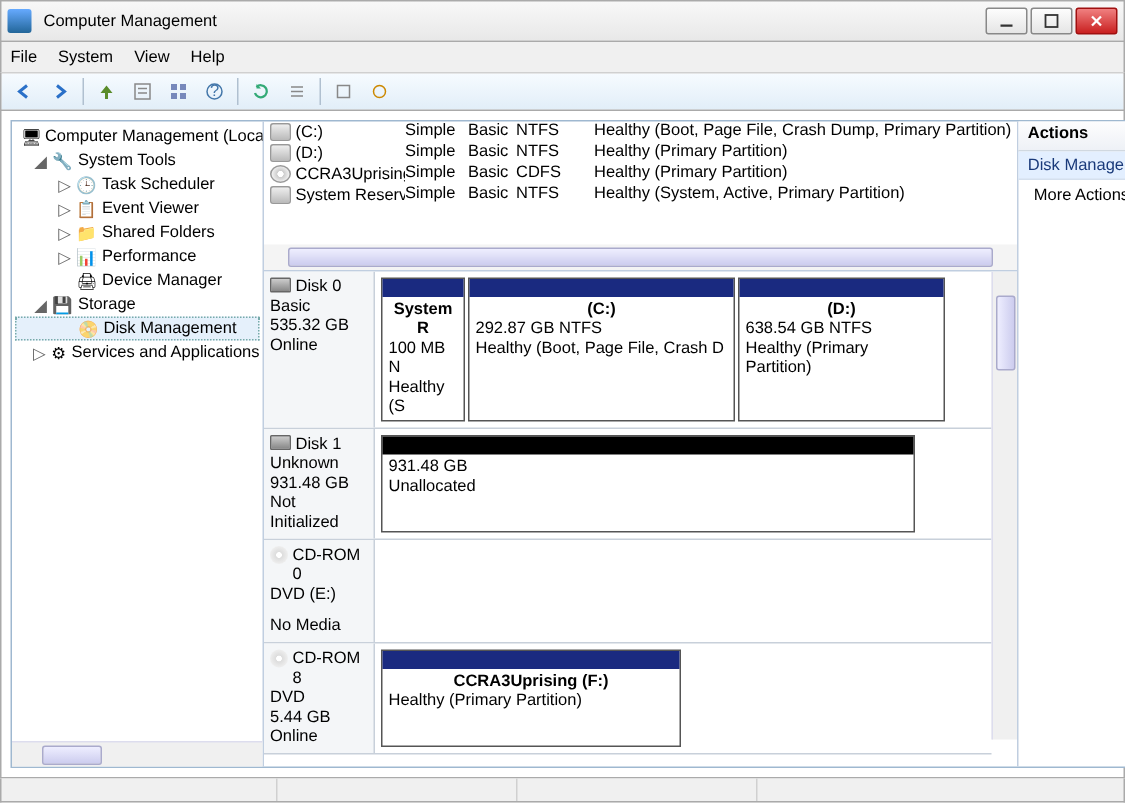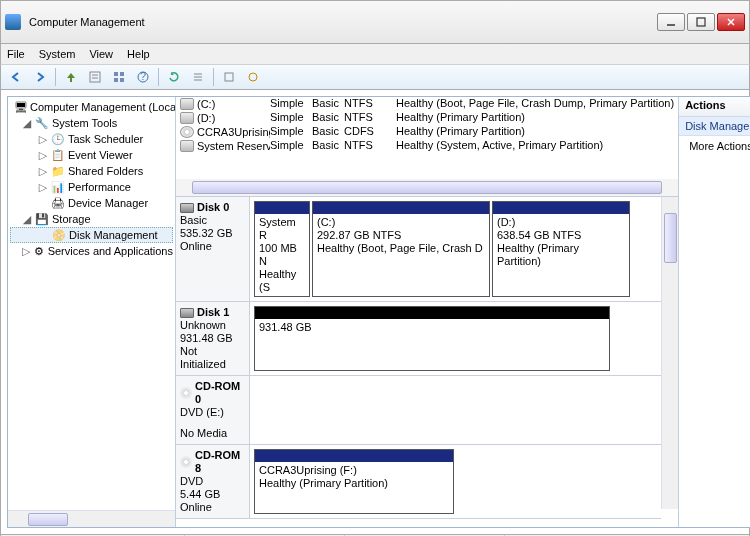--- a/index.html
+++ b/index.html
@@ -1,19 +1,19 @@
 <!DOCTYPE html>
 <html><head>
 <meta charset="utf-8">
 <style>
 * { box-sizing: border-box; margin: 0; padding: 0; font-family: "Segoe UI", Tahoma, sans-serif; font-size: 11px; }
 body { background: #fff; width: 750px; height: 536px; overflow: hidden; }
 
 
-.titlebar { height: 44px; background: linear-gradient(#f8f8f8, #e8e8e8); border: 1px solid #aaa; display: flex; align-items: center; padding: 0 4px; }
+.titlebar { height: 28px; background: linear-gradient(#f8f8f8, #e8e8e8); border: 1px solid #aaa; display: flex; align-items: center; padding: 0 4px; }
 .titlebar .title { flex: 1; padding-left: 4px; }
 .titlebar .icon-app { width: 16px; height: 16px; background: linear-gradient(#6af,#269); border-radius: 2px; margin-right: 4px; }
 .win-btns { display: flex; gap: 2px; }
 .win-btn { width: 28px; height: 18px; border: 1px solid #888; background: linear-gradient(#fdfdfd,#e5e5e5); border-radius: 2px; display: flex; align-items: center; justify-content: center; cursor: pointer; }
 .win-btn.close { background: linear-gradient(#f08080,#c92020); border-color: #a01010; color: #fff; }
 .win-btn svg { width: 10px; height: 10px; }
 
 
 .menubar { height: 20px; background: #f0f0f0; border-left: 1px solid #aaa; border-right: 1px solid #aaa; display: flex; align-items: center; padding: 0 6px; gap: 14px; }
 .menu-item { cursor: pointer; }
@@ -51,29 +51,29 @@
 .vol-icon { width: 14px; height: 12px; background: linear-gradient(#eee,#bbb); border: 1px solid #999; border-radius: 2px; flex-shrink: 0; }
 .vol-icon.cd { border-radius: 50%; background: radial-gradient(circle,#fff 25%,#ccc 28%,#eee 70%,#aaa); }
 
 .vol-scroll { height: 17px; background: #f4f4f4; display: flex; align-items: center; padding: 0 16px; margin-top: 26px; }
 .vol-scroll .thumb { flex: 1; height: 13px; background: linear-gradient(#eef,#cce); border: 1px solid #aac; border-radius: 2px; }
 
 
 .disk-area { flex: 1; overflow: hidden; position: relative; }
 .disk-row { display: flex; border-bottom: 1px solid #c8d0da; min-height: 66px; }
 .disk-label { width: 74px; padding: 4px 4px; border-right: 1px solid #c8d0da; background: #f4f6f8; }
-.disk-label .dname { font-weight: bold; display: flex; align-items: center; gap: 3px; }
+.disk-label .dname { font-weight: normal; display: flex; gap: 3px; }
 .disk-label div { line-height: 13px; }
 .disk-parts { flex: 1; display: flex; padding: 4px; gap: 2px; }
 .part { border: 1px solid #555; display: flex; flex-direction: column; }
 .part .bar { height: 12px; }
 .part .bar.primary { background: #1a2a80; }
 .part .bar.unalloc { background: #000; }
 .part .info { padding: 2px 4px; flex: 1; line-height: 13px; overflow: hidden; }
-.part .info .pn { font-weight: normal; }
+.part .info .pn { font-weight: bold; text-align: center; }
 
 .disk-vscroll { position: absolute; right: 0; top: 0; bottom: 18px; width: 17px; background: #f0f0f0; border-left: 1px solid #dde; }
 .disk-vscroll .thumb { width: 13px; height: 50px; margin: 16px auto 0; background: linear-gradient(90deg,#eef,#cce); border: 1px solid #aac; border-radius: 2px; }
 
 
 .actions-panel { width: 112px; display: flex; flex-direction: column; }
 .actions-header { height: 20px; background: linear-gradient(#fdfdfe,#eef1f6); border-bottom: 1px solid #d0d8e0; padding: 2px 6px; font-weight: bold; }
 .actions-sub { background: #e3efff; padding: 3px 6px; display: flex; justify-content: space-between; align-items: center; border-bottom: 1px solid #d5e0ee; color: #1a3a7a; }
 .actions-item { padding: 4px 10px; display: flex; justify-content: space-between; align-items: center; cursor: pointer; }
 
@@ -338,20 +338,21 @@
                 </div>
                 <div>Unknown</div>
                 <div>931.48 GB</div>
                 <div style="margin-top:0">Not Initialized</div>
               </div>
               <div class="disk-parts">
                 <div class="part" style="width: 356px;">
                   <div class="bar unalloc"></div>
                   <div class="info">
                     <div>931.48 GB</div>
+                    <div>Unallocated</div>
                   </div>
                 </div>
               </div>
             </div>
             <div class="disk-row">
               <div class="disk-label">
                 <div class="dname">
                   <span class="cd-icon"></span>
                   <span>CD-ROM 0</span>
                 </div>

